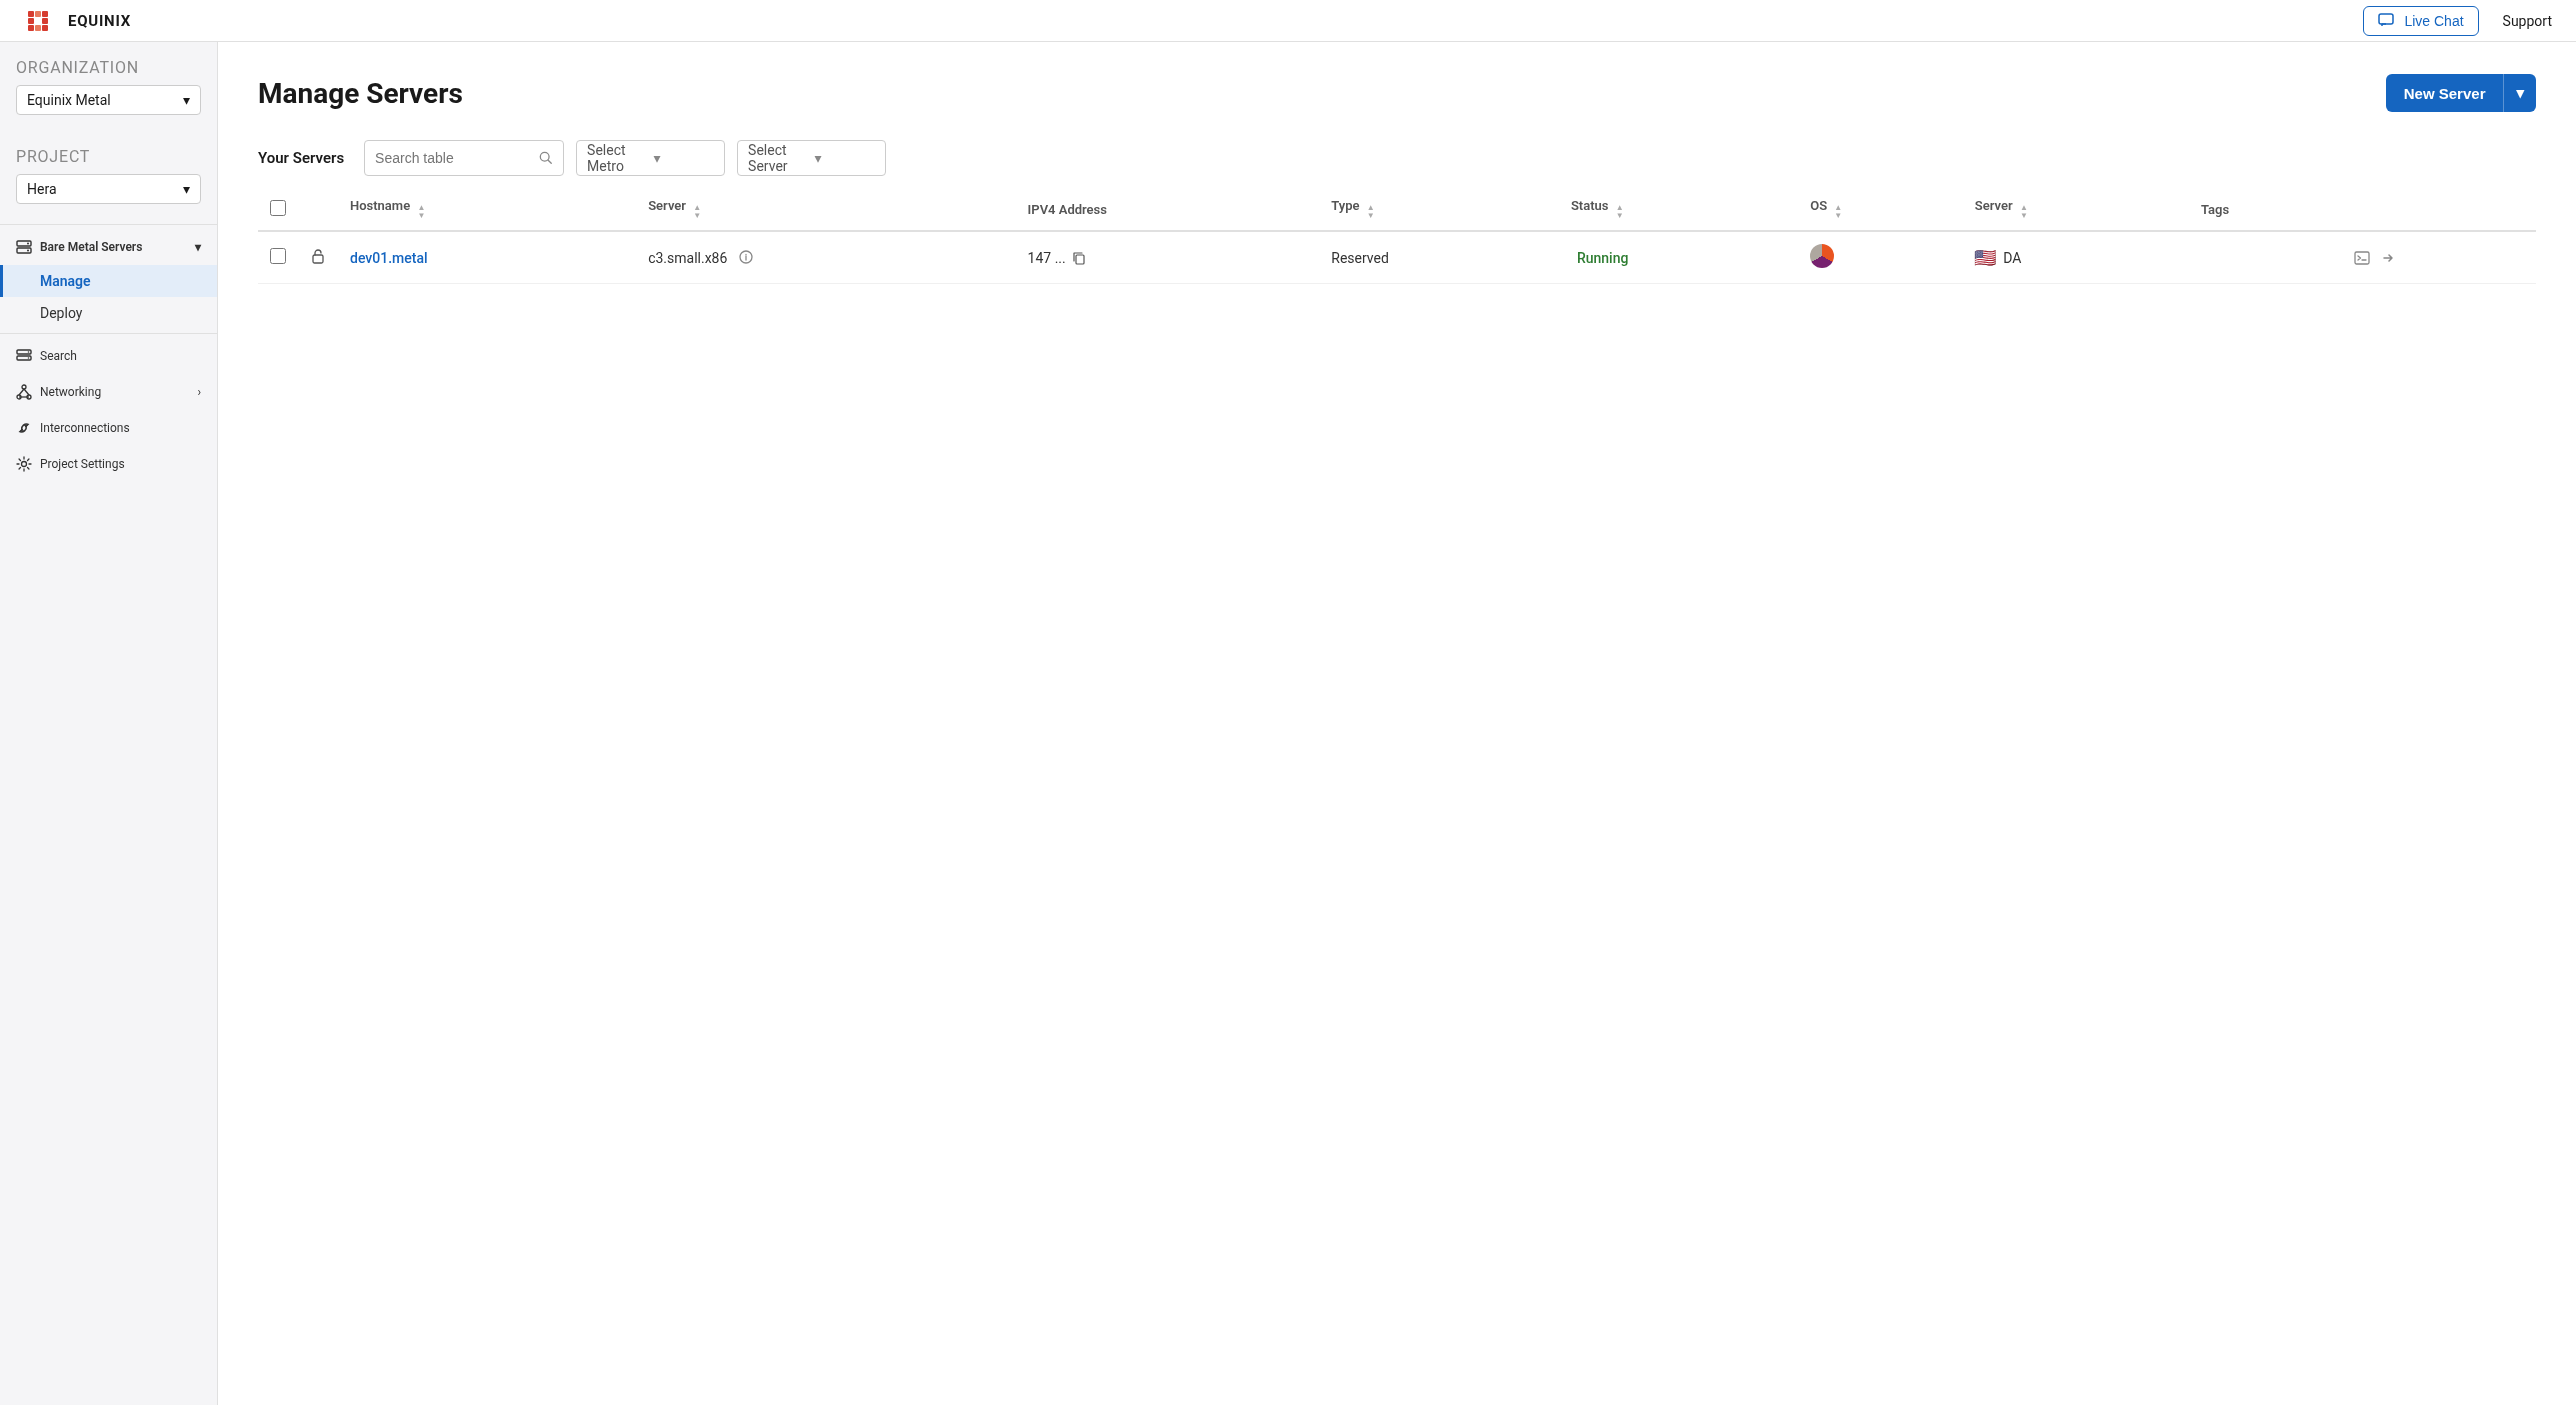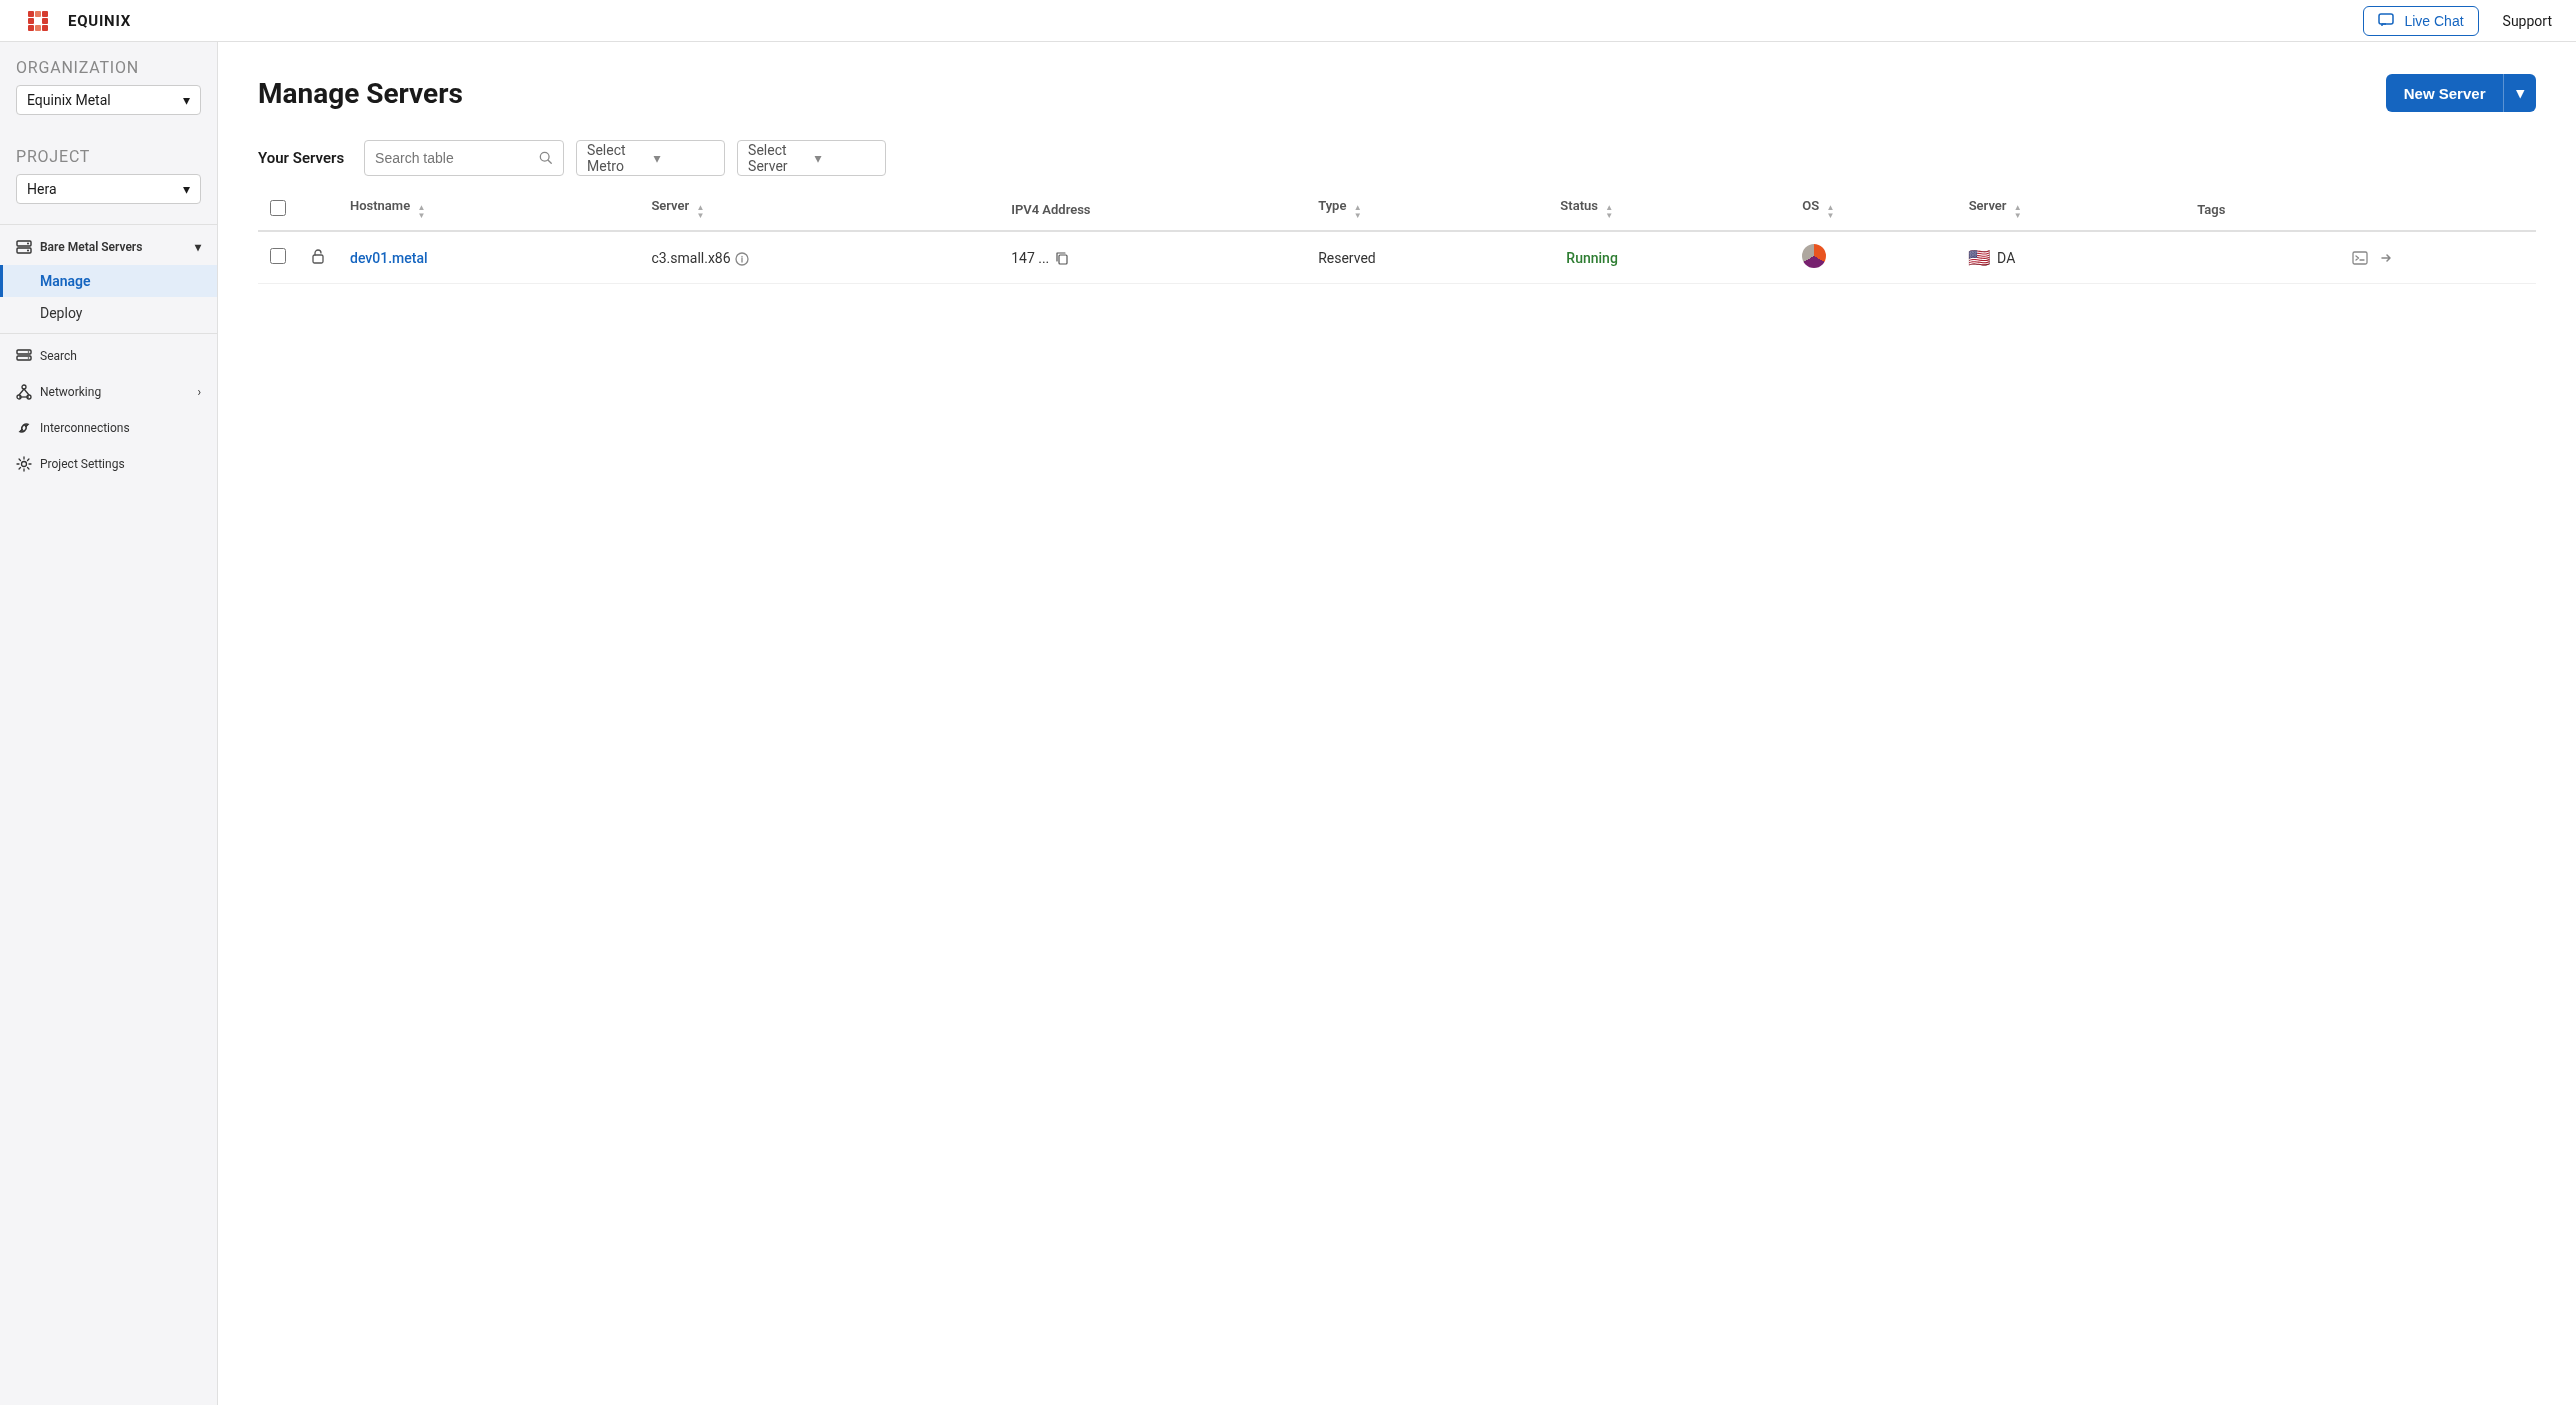--- a/index.html
+++ b/index.html
@@ -54,21 +54,21 @@
     .servers-table { width: 100%; border-collapse: collapse; margin-top: 0; }
     .servers-table thead tr { border-bottom: 2px solid #e0e0e0; }
     .servers-table th { padding: 10px 12px; text-align: left; font-size: 13px; font-weight: 600; color: #555; white-space: nowrap; }
     .servers-table th .sort-arrows { display: inline-flex; flex-direction: column; margin-left: 4px; gap: 0; }
     .servers-table th .sort-arrows span { font-size: 8px; line-height: 1; color: #aaa; }
     .servers-table tbody tr { border-bottom: 1px solid #f0f0f0; }
     .servers-table td { padding: 12px 12px; font-size: 14px; color: #333; vertical-align: middle; }
     .checkbox-cell { width: 40px; }
     .lock-cell { width: 36px; }
     .hostname-link { color: #1565c0; text-decoration: none; font-weight: 500; }
-    .server-type-cell { display: flex; align-items: flex-end; gap: 4px; }
+    .server-type-cell { display: flex; align-items: flex-start; gap: 12px; }
     .info-icon { color: #888; font-size: 12px; cursor: pointer; }
     .ip-cell { display: flex; align-items: center; gap: 6px; }
     .copy-icon { cursor: pointer; color: #555; }
     .status-running { color: #2e7d32; font-weight: 500; padding-left: 6px; }
     .metro-flag { display: flex; align-items: center; gap: 6px; }
     .action-icons { display: flex; align-items: center; gap: 10px; }
     .terminal-icon, .arrow-icon { color: #888; cursor: pointer; font-size: 16px; }
     .arrow-icon { color: #888; }
 
     

